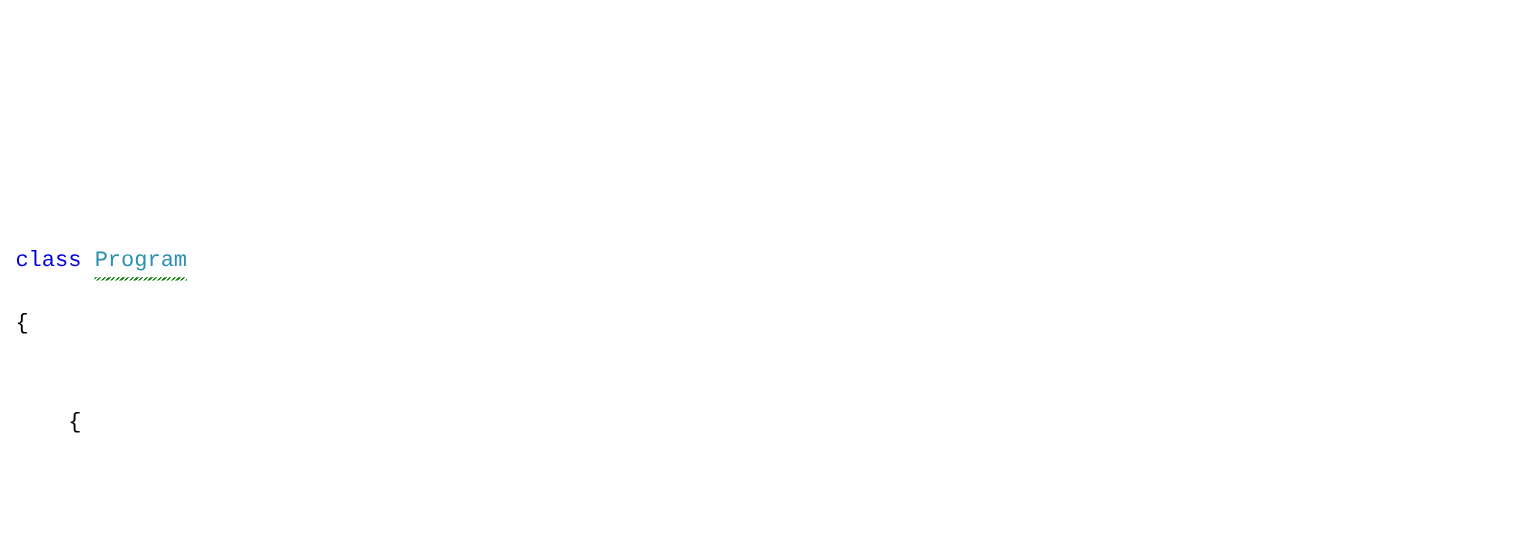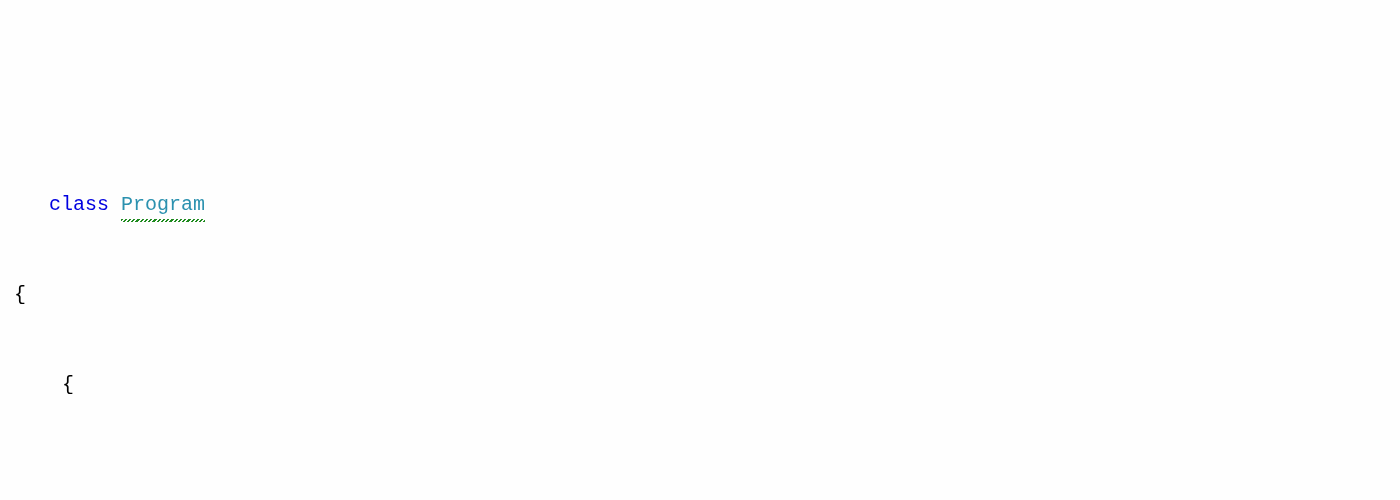--- a/index.html
+++ b/index.html
@@ -6,22 +6,22 @@
     body {
       font-family: Consolas, 'Courier New', monospace;
       font-size: 20px;
       line-height: 30px;
       background: #fefefe;
       color: #000;
       white-space: pre;
       padding: 10px 0 0 14px;
     }
     .line { position: relative; height: 30px; }
-    .kw { color: #0000e0; margin-left: 35px; }
-    .type { color: #2b91af; }
+    .kw { color: #0000e0; }
+    .type { color: #2b91af; margin-top: 33px; }
     .param { color: #888888; }
     .plain { color: #000; }
     .squiggle-green {
       position: relative;
       display: inline-block;
     }
     .squiggle-green::after {
       content: "";
       position: absolute;
       left: 0;

